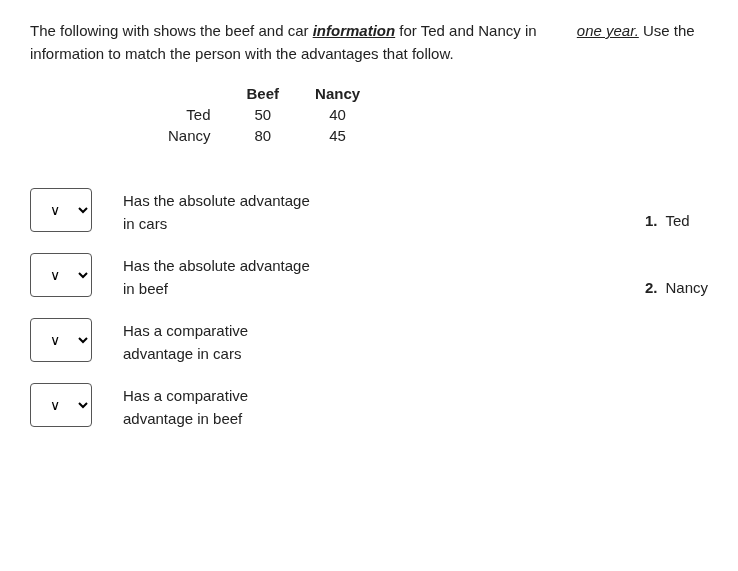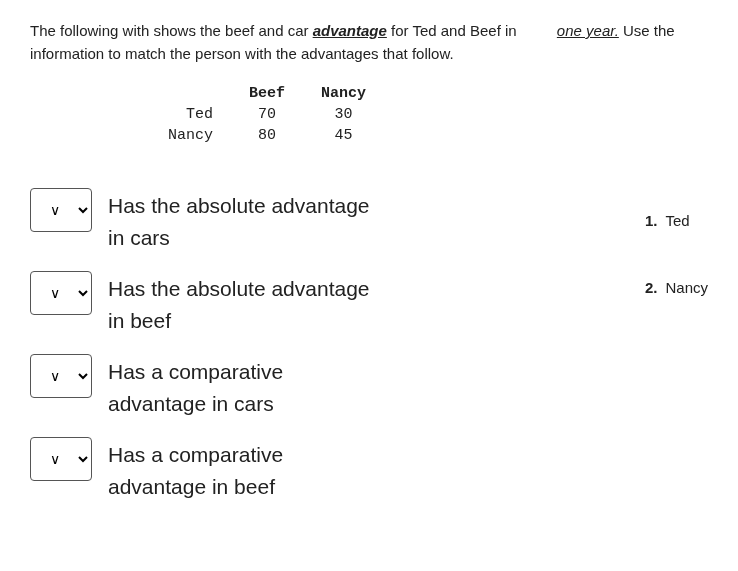--- a/index.html
+++ b/index.html
@@ -19,21 +19,20 @@
       max-width: 680px;
     }
 
     .underline-bold { text-decoration: underline; font-weight: bold; font-style: italic; }
     .underline-italic { text-decoration: underline; font-style: italic; margin-left: 36px; }
 
     .production-table {
       margin-left: 120px;
       margin-bottom: 30px;
       border-collapse: collapse;
-      font-family: Liberation Mono, monospace;
     }
 
     .production-table th, .production-table td {
       padding: 2px 18px;
       text-align: center;
       font-weight: normal;
     }
 
     .production-table th {
       font-weight: bold;
@@ -75,24 +74,25 @@
       border: none;
       background: transparent;
       font-size: 14px;
       cursor: pointer;
       outline: none;
       width: 100%;
       text-align: center;
     }
 
     .match-label {
-      font-size: 21px;
+      font-size: 15px;
       line-height: 1.5;
       padding-top: 4px;
       min-width: 200px;
+      margin-left: 15px;
     }
 
     .answers-column {
       margin-left: 40px;
       display: flex;
       flex-direction: column;
       justify-content: flex-start;
       padding-top: 36px;
       gap: 50px;
     }
@@ -114,36 +114,36 @@
     }
 
     .left-col {
       flex: 1;
     }
   </style>
 </head>
 <body>
 
 <p class="intro-text">
-  <span>The following with shows the beef and car </span><span class="underline-bold">advantage</span><span> for Ted and Beef in </span><span class="underline-italic">one year.</span><span>  Use the information to match the person with the advantages that follow.</span>
+  <span>The following with shows the beef and car </span><span class="underline-bold">information</span><span> for Ted and Nancy in </span><span class="underline-italic">one year.</span><span>  Use the information to match the person with the advantages that follow.</span>
 </p>
 
 <table class="production-table">
   <thead>
     <tr>
       <th></th>
       <th>Beef</th>
       <th>Nancy</th>
     </tr>
   </thead>
   <tbody id="table-body">
   <tr>
       <td>Ted</td>
-      <td>70</td>
-      <td>30</td>
+      <td>50</td>
+      <td>40</td>
     </tr>
       <tr>
       <td>Nancy</td>
       <td>80</td>
       <td>45</td>
     </tr>
     </tbody>
 </table>
 
 <div class="main-content">

